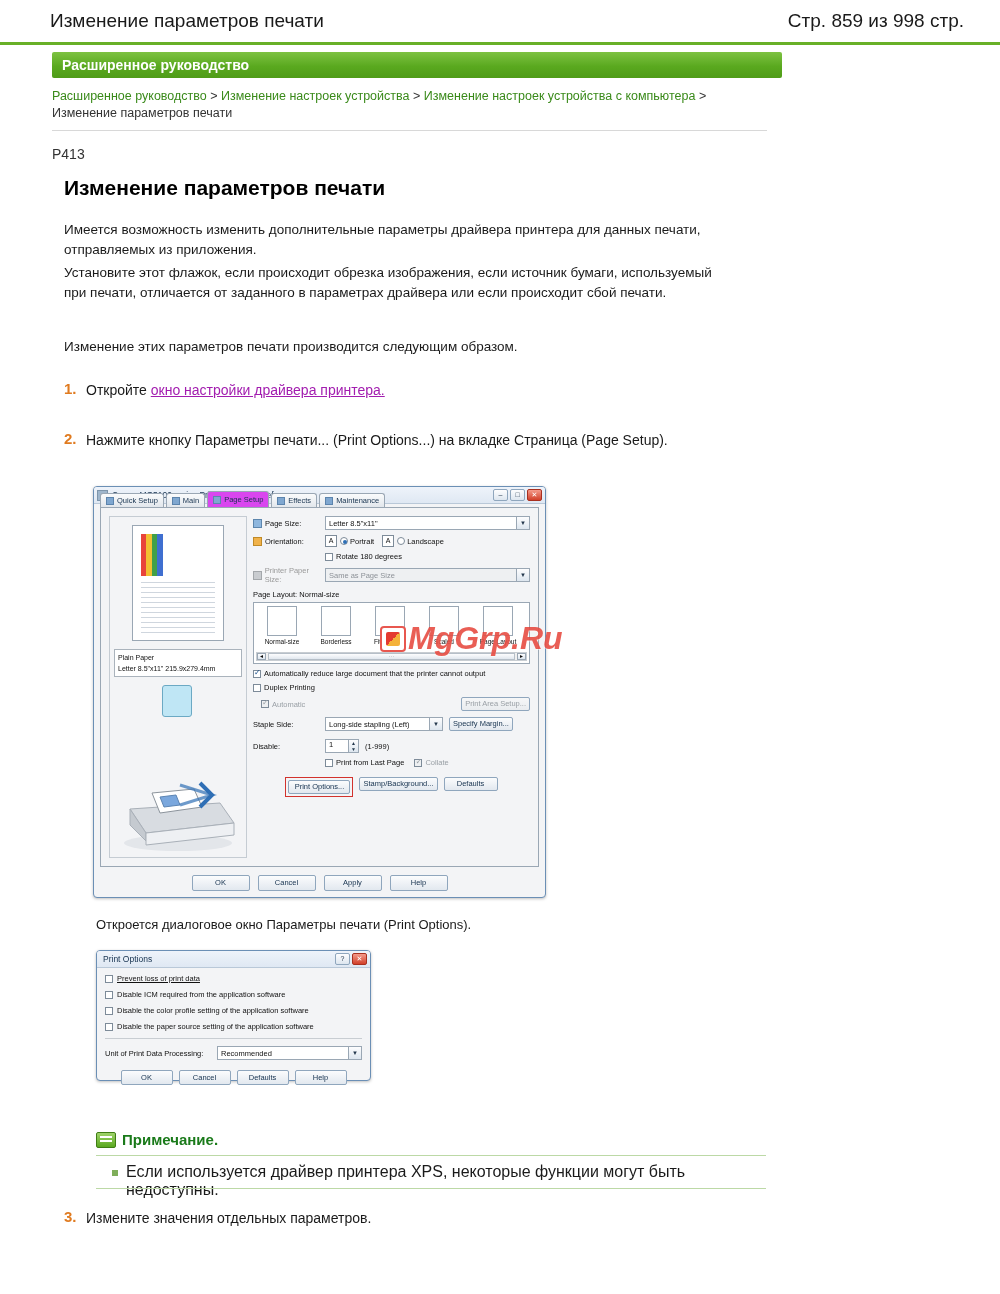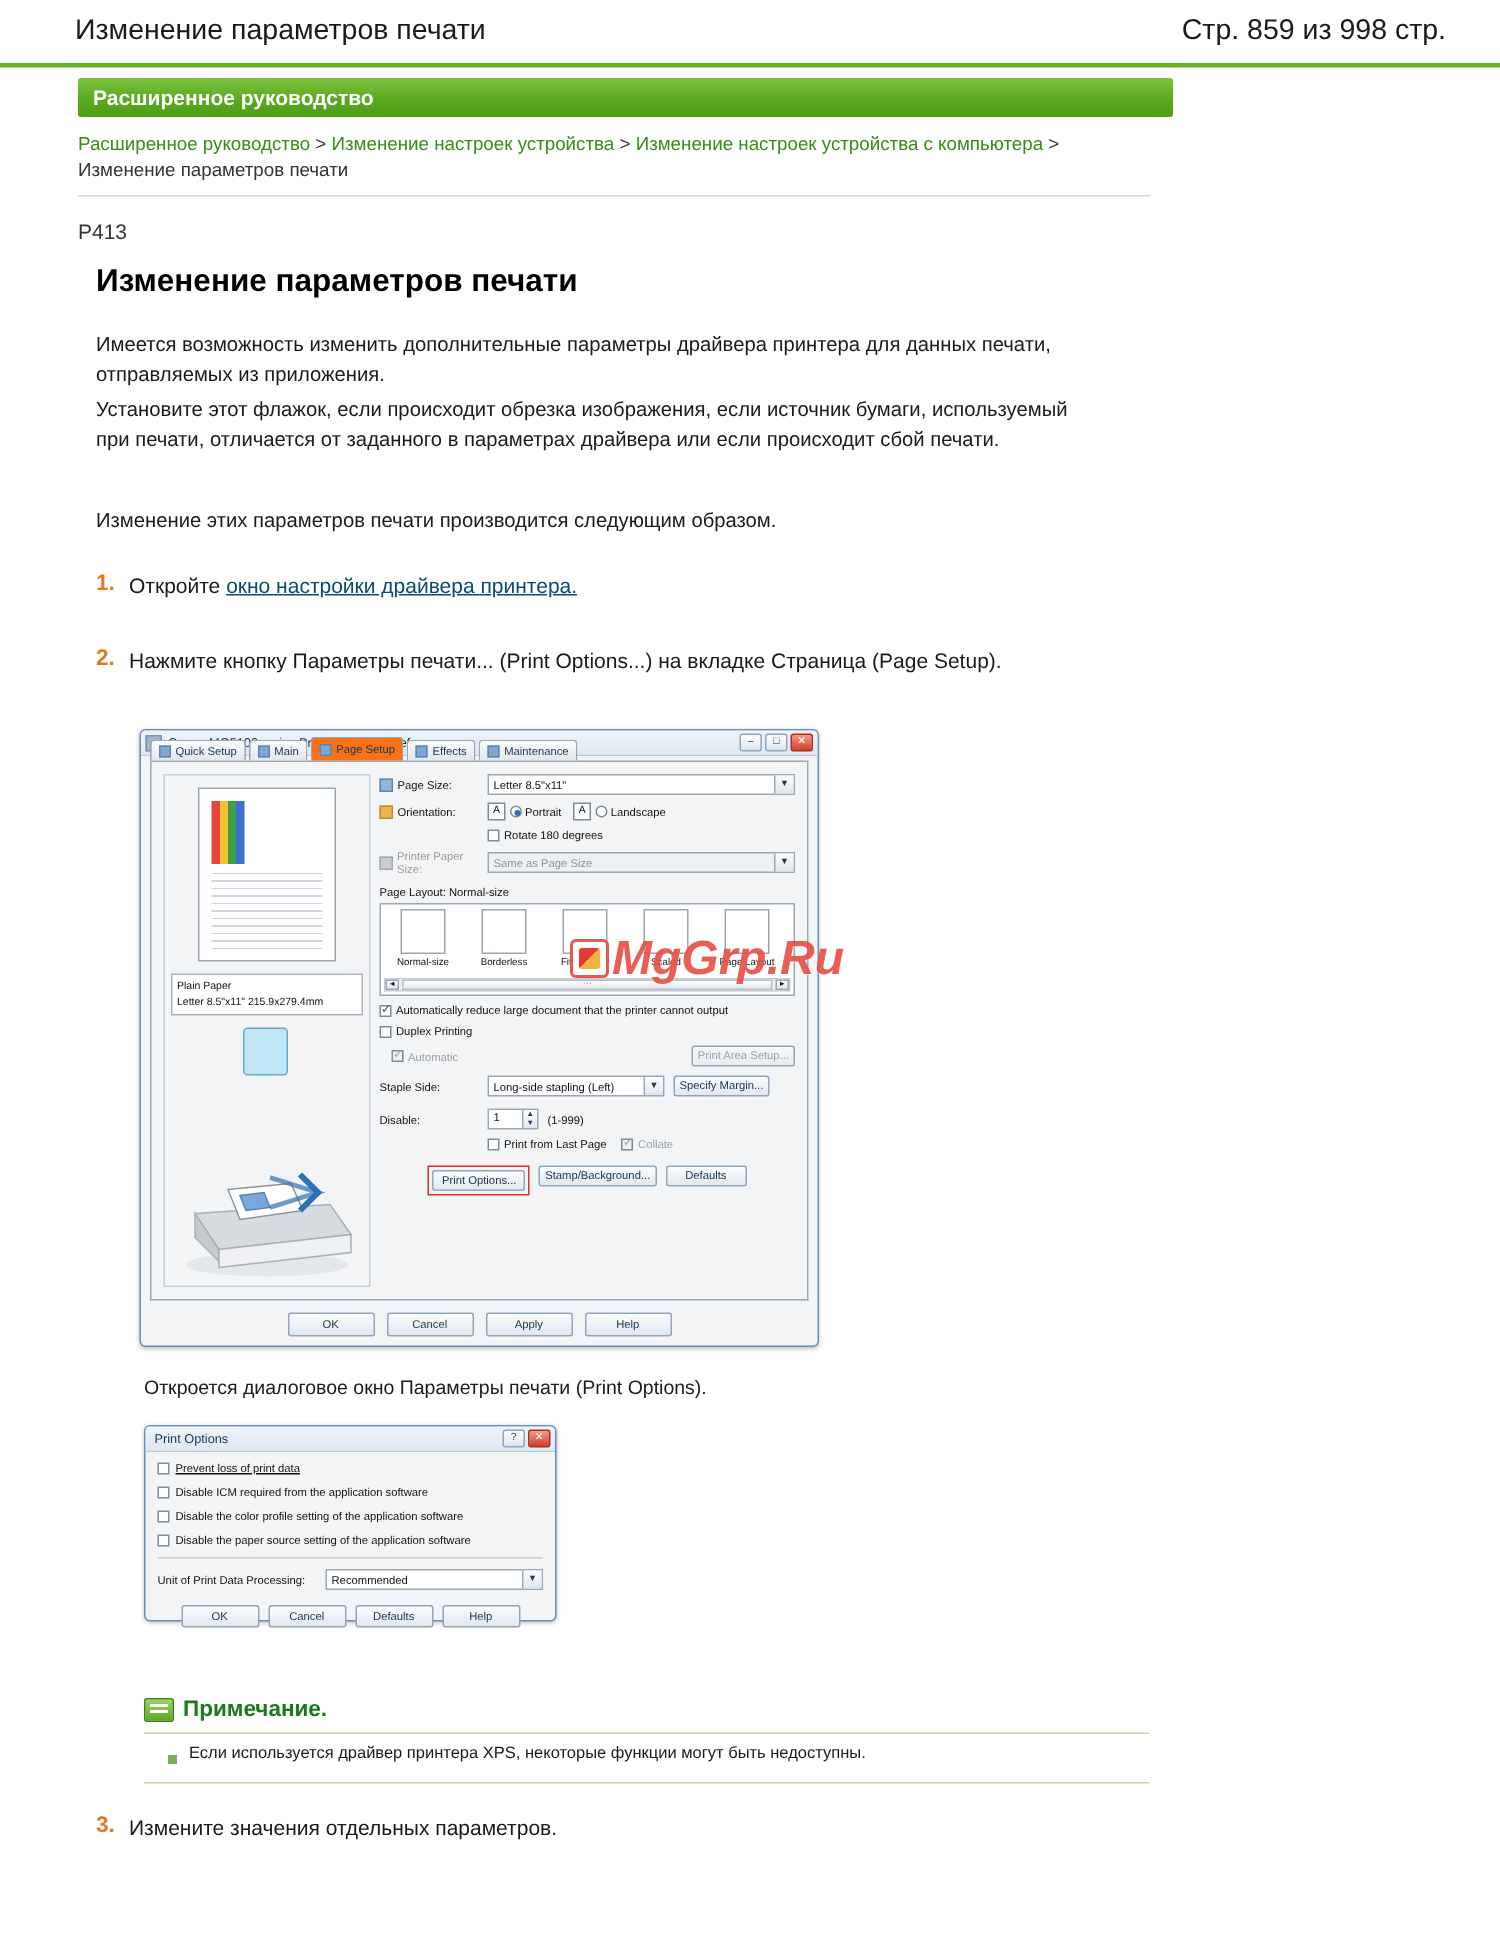--- a/index.html
+++ b/index.html
@@ -129,21 +129,21 @@
     font-weight: bold;
     color: #e07b20;
     flex: 0 0 22px;
     text-align: left;
   }
   .step .txt {
     font-size: 14px;
     line-height: 20px;
     color: #1a1a1a;
   }
-  .step .link { color: #0c4a6e; }
+  .step .link { color: #a21caf; }
   .step1 { top: 380px; }
   .step2 { top: 430px; }
   .step3 { top: 1208px; }
 
   
   .win {
     position: absolute;
     background: #f3f4f6;
     border: 1px solid #6b8fb5;
     border-radius: 4px;
@@ -220,21 +220,21 @@
     border-radius: 3px 3px 0 0;
     font-size: 7.5px;
     line-height: 13px;
     margin-right: 2px;
     display: flex;
     align-items: center;
     gap: 3px;
     color: #16324f;
   }
   .tab.active {
-    background: #f97316;
+    background: #d946ef;
     height: 16px;
     line-height: 15px;
   }
   .tab .tico {
     width: 8px; height: 8px;
     background: #7fa7d0;
     border: 1px solid #5c84ad;
   }
 
   .panel {
@@ -520,21 +520,21 @@
     left: 96px;
     width: 670px;
     height: 1px;
     background: #bcd9a6;
   }
   .note-body {
     position: absolute;
     top: 1163px;
     left: 112px;
     width: 660px;
-    font-size: 11px;
+    font-size: 16px;
     display: flex;
     gap: 8px;
     color: #1a1a1a;
   }
   .note-bullet {
     width: 6px; height: 6px;
     background: #7fae5a;
     margin-top: 7px;
     flex: 0 0 6px;
   }

